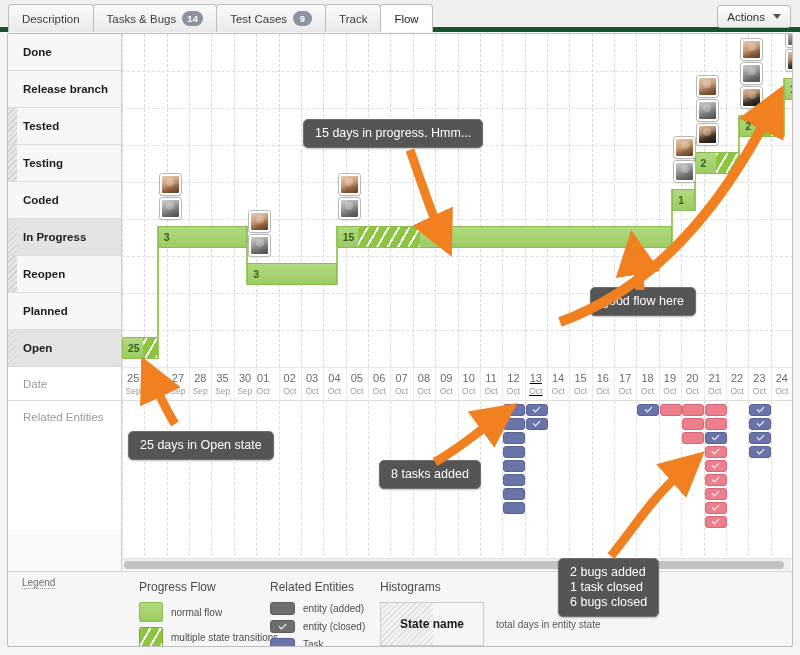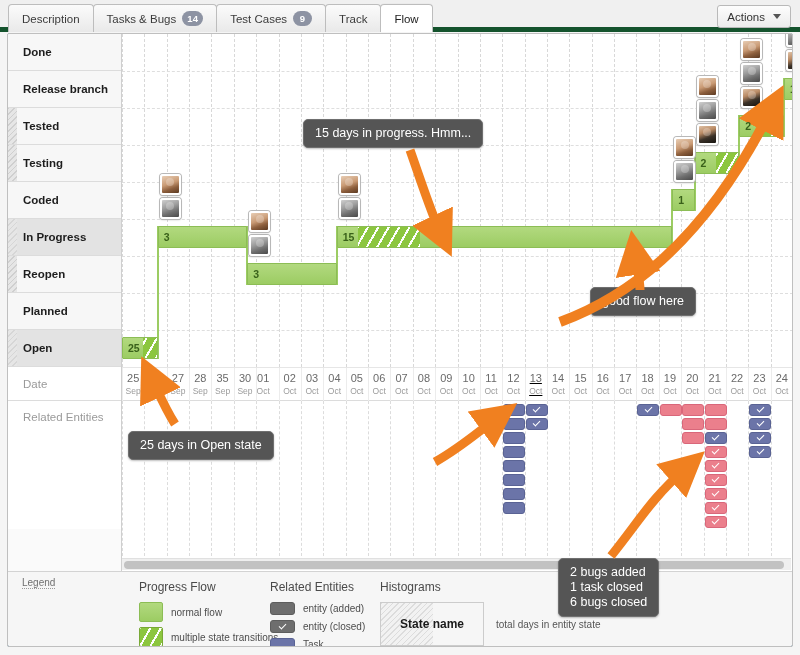--- a/index.html
+++ b/index.html
@@ -619,20 +619,21 @@
           </div>
           <div class="histnote">total days in entity state</div>
         </div>
       </div>
     </div>
   </div>
 
   <div class="callout" style="left:303px; top:119px;">15 days in progress. Hmm...</div>
   <div class="callout" style="left:590px; top:287px;">good flow here</div>
   <div class="callout" style="left:128px; top:431px;">25 days in Open state</div>
+  <div class="callout" style="left:379px; top:460px;">8 tasks added</div>
   <div class="callout" style="left:558px; top:558px;">2 bugs added
 1 task closed
 6 bugs closed</div>
 
   <svg class="arrow" style="left:0;top:0;" width="800" height="655">
     <defs>
       <marker id="ah" markerWidth="5" markerHeight="5" refX="2.2" refY="2.5" orient="auto">
         <path d="M0,0 L5,2.5 L0,5 z" fill="#f08020"></path>
       </marker>
     </defs>

